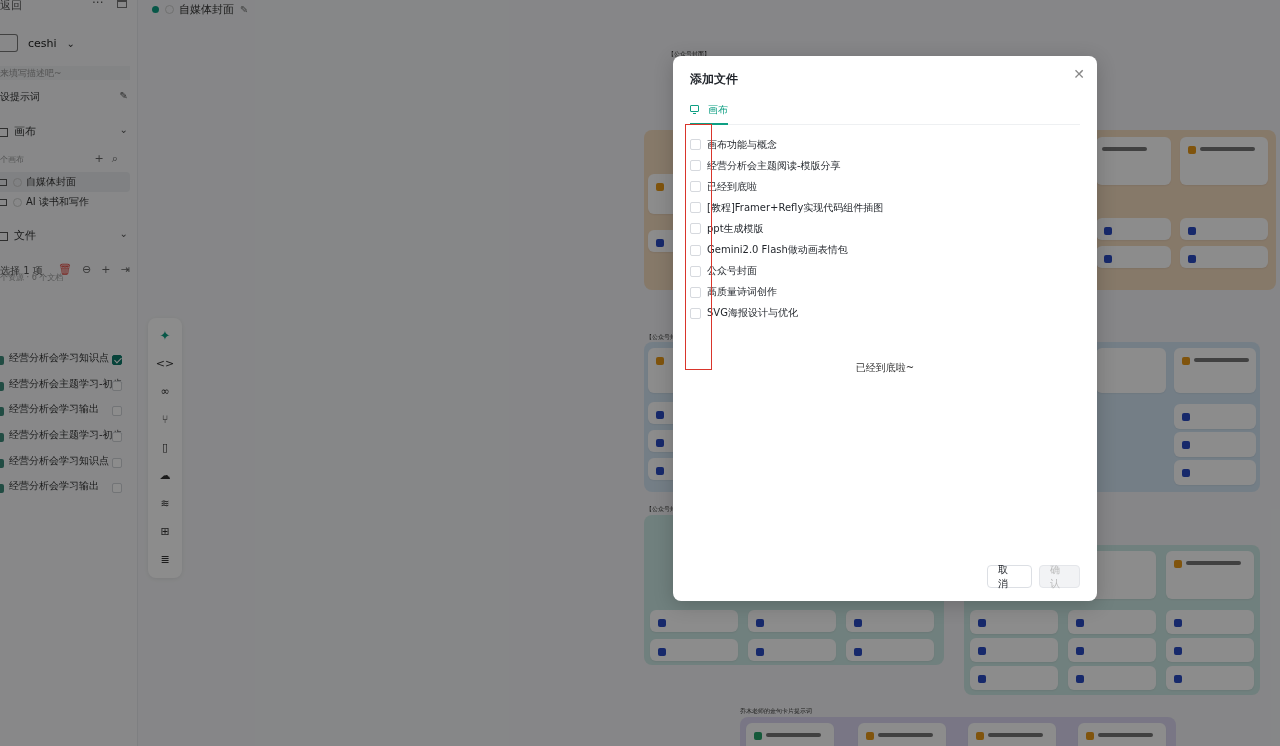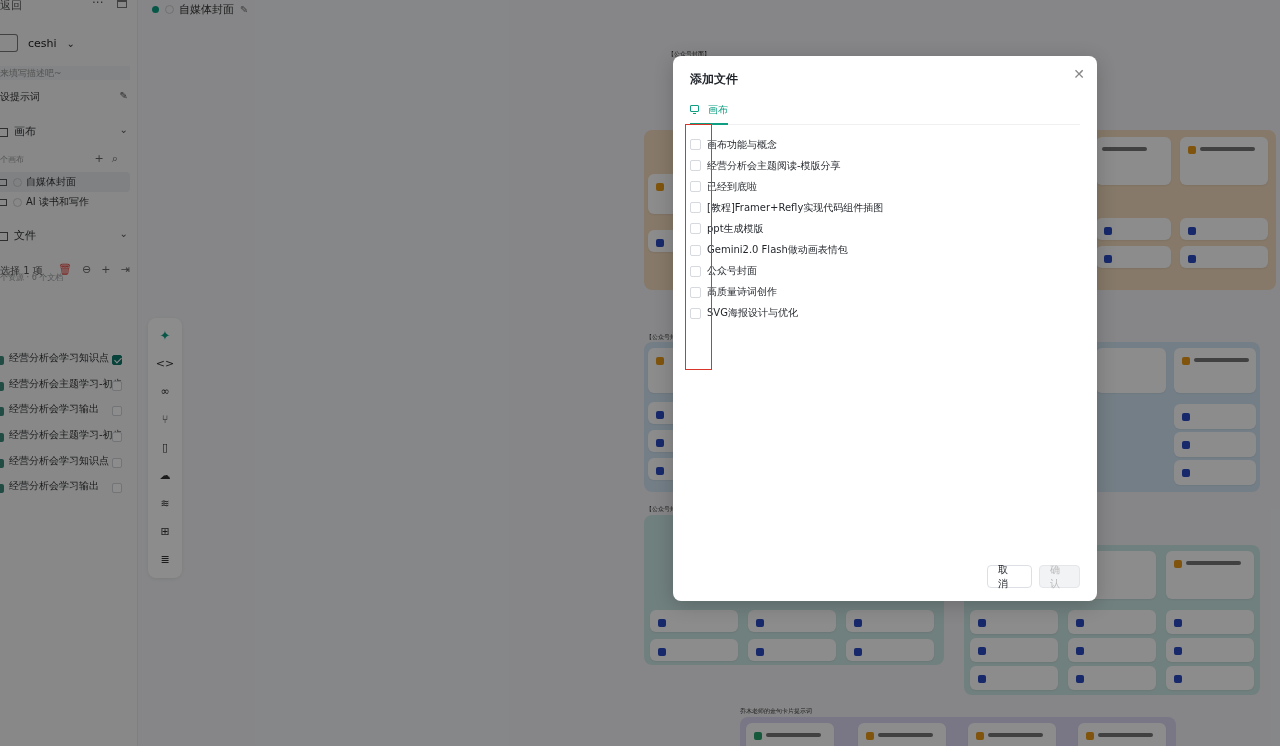--- a/index.html
+++ b/index.html
@@ -367,18 +367,19 @@
         <span>高质量诗词创作</span>
       </div>
     <div class="file-row">
         <span class="cb"></span>
         <span>SVG海报设计与优化</span>
       </div>
   </div>
 
   <div class="red-box"></div>
 
+  <div class="end-text">已经到底啦~</div>
 
   <div class="modal-footer">
     <div class="btn btn-cancel">取 消</div>
     <div class="btn btn-confirm">确认</div>
   </div>
 </div>
 
 </body></html>

